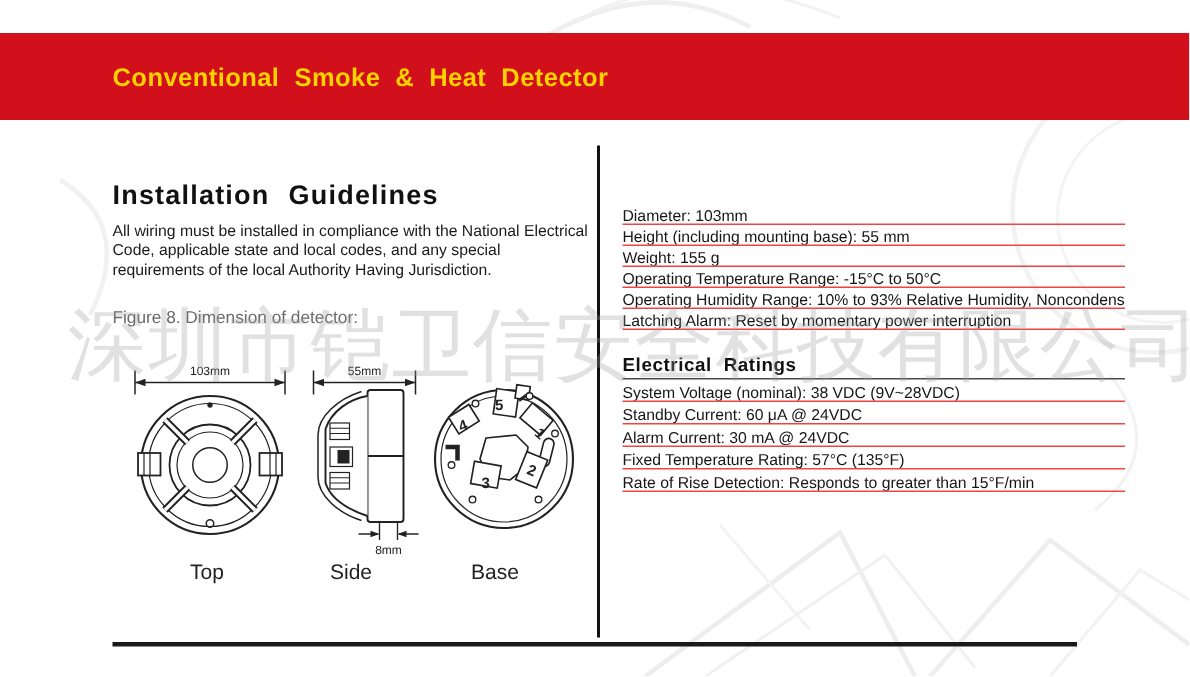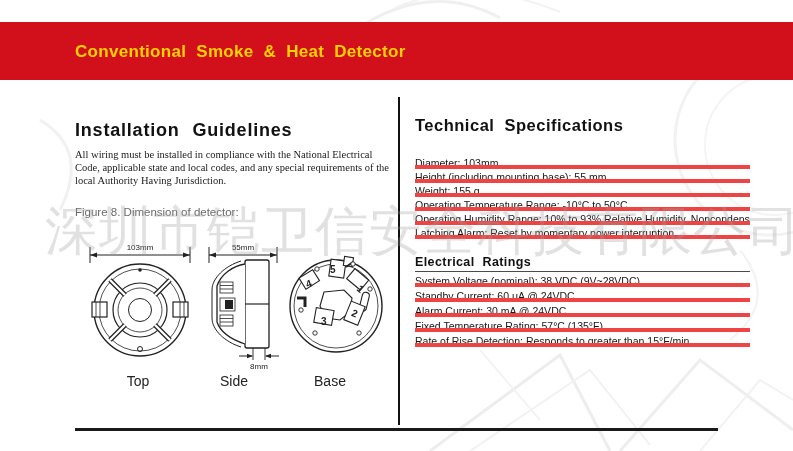--- a/index.html
+++ b/index.html
@@ -25,21 +25,20 @@
 
   
   .left-col { position: absolute; left: 75px; top: 120px; width: 322px; z-index: 1; }
   .install-heading {
     font-size: 18px; font-weight: bold; color: #111;
     letter-spacing: 0.8px; word-spacing: 7px;
   }
   .install-body {
     margin-top: 7px; font-size: 10.5px; line-height: 13px; color: #1a1a1a;
     width: 322px;
-    font-family: Liberation Serif, serif;
   }
   .figure-caption {
     position: absolute; left: 75px; top: 206px;
     font-size: 11.5px; color: #6a6a6a; z-index: 1;
   }
   .view-svg { position: absolute; }
   .svg-top  { left: 85px;  top: 240px; }
   .svg-side { left: 203px; top: 240px; }
   .svg-base { left: 286px; top: 240px; }
   .view-label {
@@ -58,21 +57,21 @@
 
   
   .right-col { position: absolute; left: 415px; top: 116px; width: 335px; z-index: 1; }
   .tech-heading {
     font-size: 16.5px; font-weight: bold; color: #111;
     letter-spacing: 0.5px; word-spacing: 5px;
   }
   .spec-table { margin-top: 20px; }
   .spec-row {
     font-size: 10.5px; color: #161616;
-    border-bottom: 4px solid #ef4444;
+    border-bottom: 1px solid #ef4444;
     padding: 2px 0 1px 0; height: 14px; white-space: nowrap; overflow: hidden;
   }
   .elec-heading {
     margin-top: 16px; font-size: 12.5px; font-weight: bold; color: #111;
     letter-spacing: 0.4px; word-spacing: 4px;
     border-bottom: 1px solid #4a4a4a; padding-bottom: 2px;
   }
   .elec-table .spec-row { height: 15px; padding-top: 3px; }
 
   
@@ -228,27 +227,26 @@
     </g>
   </svg>
 
   <div class="view-label label-top">Top</div>
   <div class="view-label label-side">Side</div>
   <div class="view-label label-base">Base</div>
 
   <div class="divider"></div>
 
   <div class="right-col">
-    <div class="tech-heading">Technical Specifications</div>
 
     <div class="spec-table">
       <div class="spec-row">Diameter: 103mm</div>
       <div class="spec-row">Height (including mounting base):  55 mm</div>
       <div class="spec-row">Weight: 155 g</div>
-      <div class="spec-row">Operating Temperature Range: -10°C to 50°C</div>
+      <div class="spec-row">Operating Temperature Range: -15°C to 50°C</div>
       <div class="spec-row">Operating Humidity Range: 10% to 93% Relative Humidity, Noncondensing</div>
       <div class="spec-row">Latching Alarm: Reset by momentary power interruption</div>
     </div>
 
     <div class="elec-heading">Electrical  Ratings</div>
 
     <div class="elec-table">
       <div class="spec-row">System Voltage (nominal):  38 VDC (9V~28VDC)</div>
       <div class="spec-row">Standby Current: 60 μA @ 24VDC</div>
       <div class="spec-row">Alarm Current: 30 mA @ 24VDC</div>

